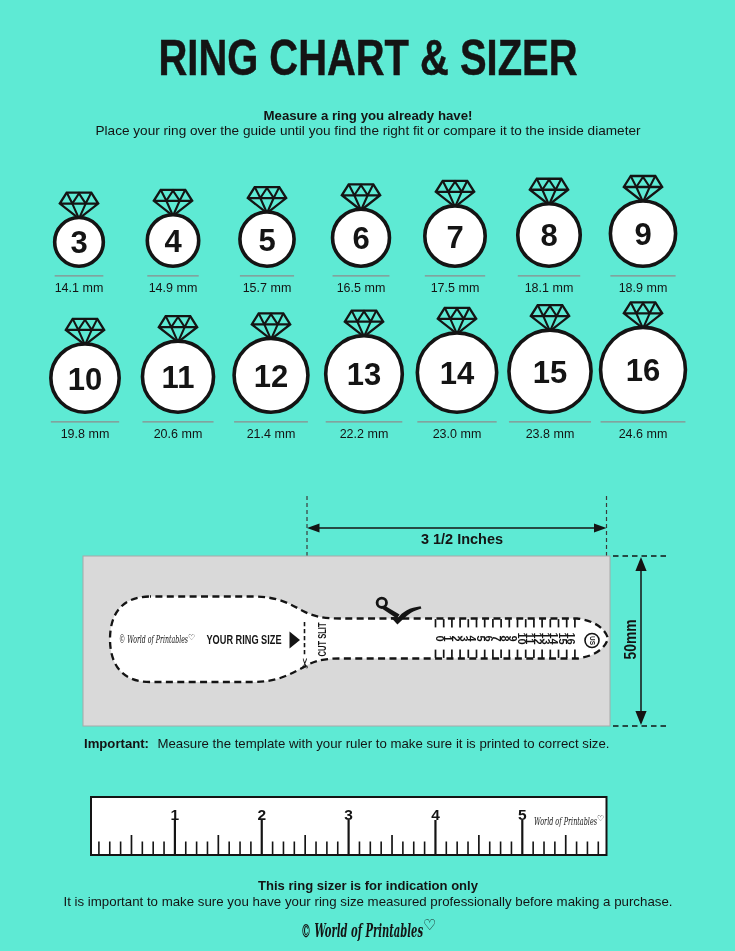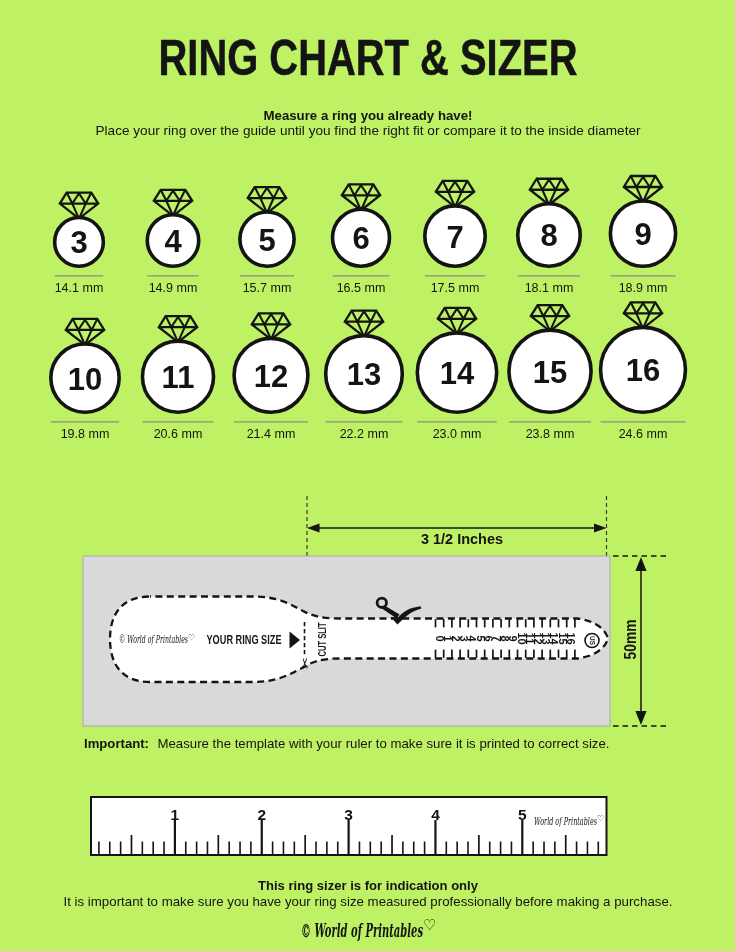--- a/index.html
+++ b/index.html
@@ -1,16 +1,16 @@
 <!DOCTYPE html>
 <html><head>
 <meta charset="utf-8">
 <style>
   html,body{margin:0;padding:0;background:#ffffff;}
-  #page{position:relative;width:735px;height:951px;background:#bef264;overflow:hidden;
+  #page{position:relative;width:735px;height:951px;background:#5eead4;overflow:hidden;
         font-family:"Liberation Sans","DejaVu Sans",sans-serif;}
   svg{position:absolute;left:0;top:0;}
   text{fill:#141414;}
 </style>
 </head>
 <body>
 
 <div id="page">
 <svg width="735" height="951" viewBox="0 0 735 951">
 

